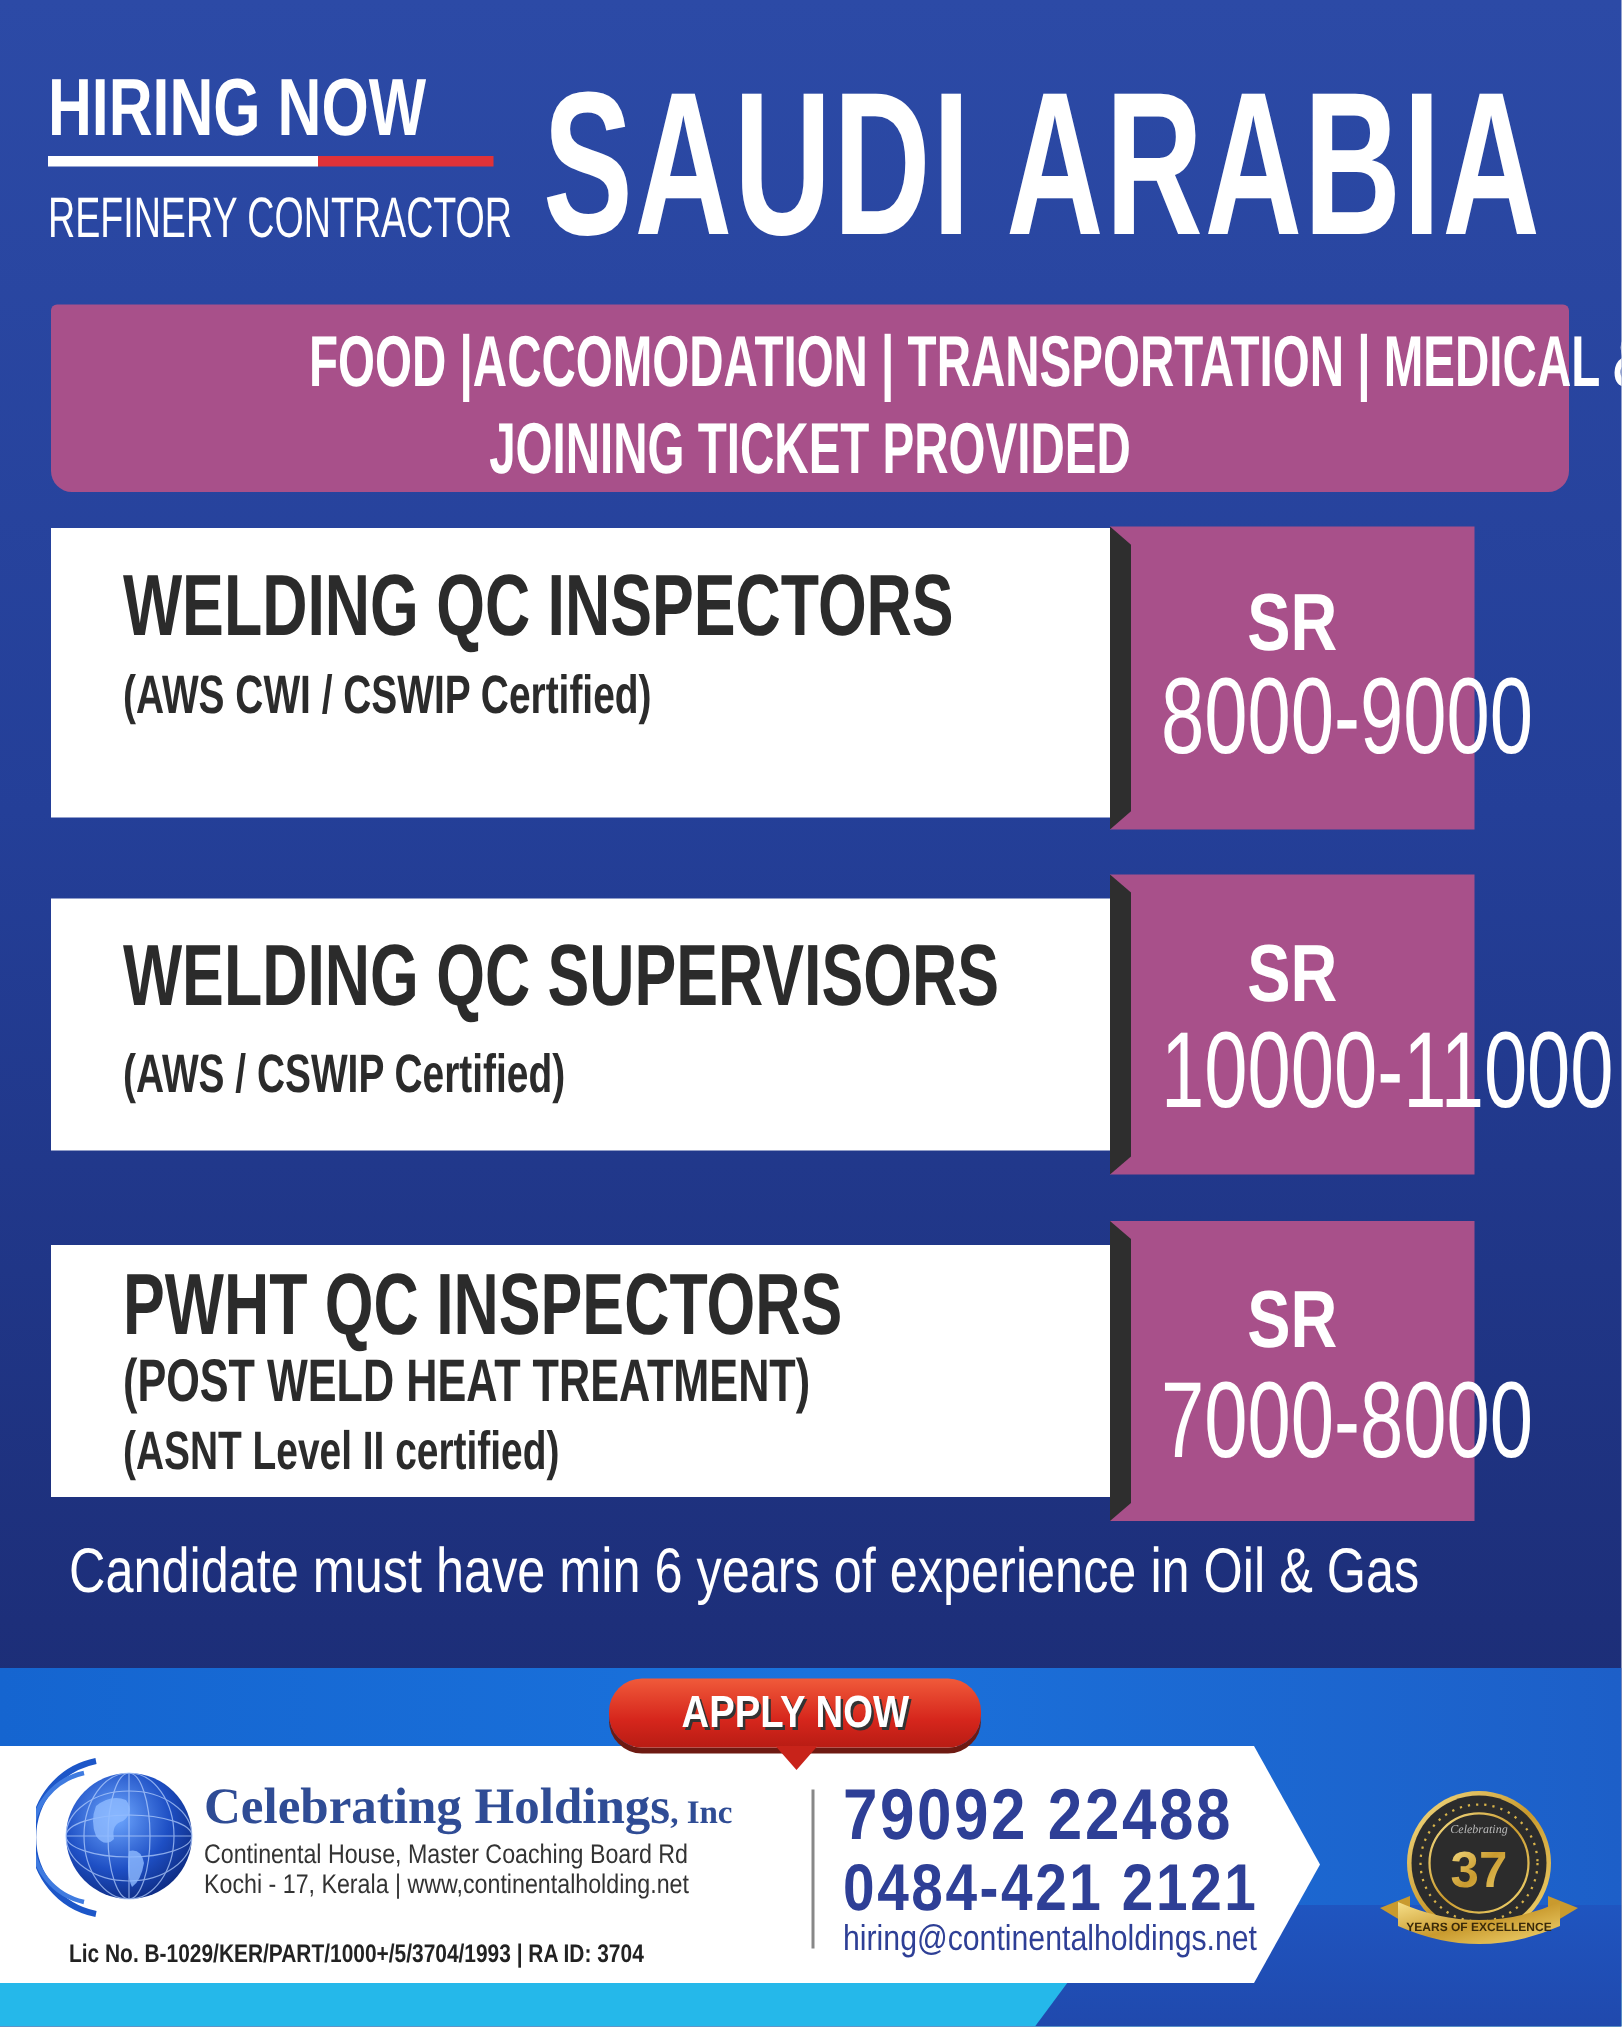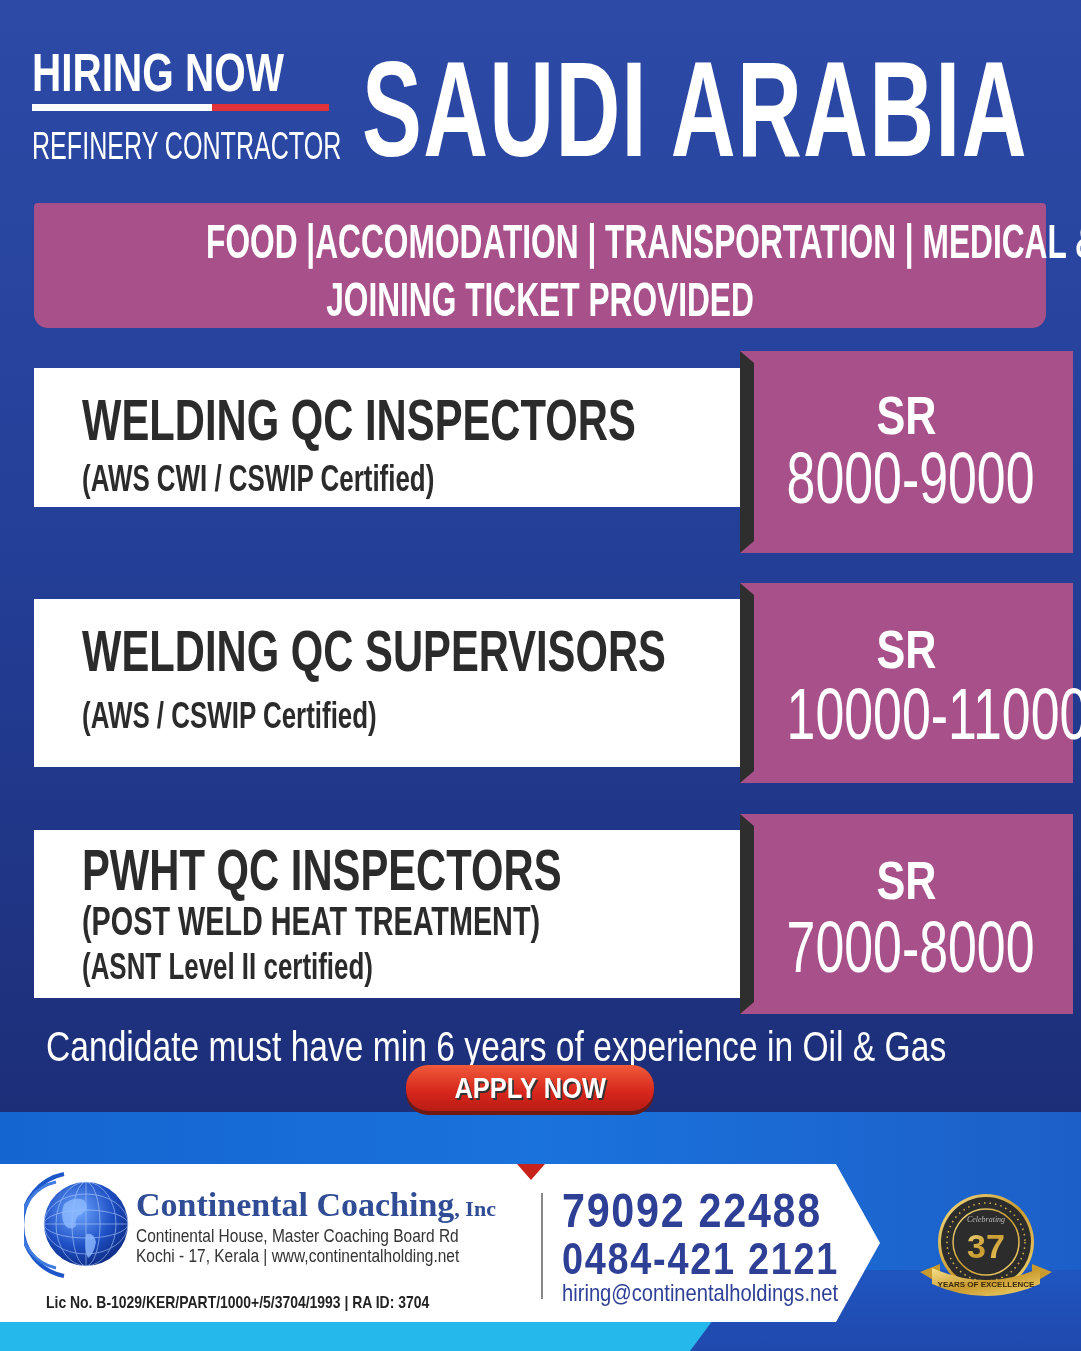--- a/index.html
+++ b/index.html
@@ -49,21 +49,21 @@
   }
   .job-title {
     position: absolute; left: 48px; color: #2b2b2b; font-weight: bold; font-size: 58px; line-height: 60px;
     transform: scaleX(0.72); transform-origin: left top; white-space: nowrap;
   }
   .job-sub {
     position: absolute; left: 48px; color: #2b2b2b; font-weight: bold; font-size: 36px; line-height: 38px;
     transform: scaleX(0.72); transform-origin: left top; white-space: nowrap;
   }
   .salary-box {
-    position: absolute; left: 740px; width: 333px; background: #a8508a; color: #fff; text-align: center;
+    position: absolute; left: 740px; width: 243px; background: #a8508a; color: #fff; text-align: center;
   }
   .salary-box .bevel {
     position: absolute; left: 0; top: 0; width: 14px; height: 100%;
     background: #2e2e2e;
     clip-path: polygon(0 0, 100% 6%, 100% 94%, 0 100%);
   }
   .salary-cur {
     position: absolute; left: 0; width: 100%; font-weight: bold; font-size: 54px; line-height: 56px;
     transform: scaleX(0.8); white-space: nowrap;
   }
@@ -88,21 +88,21 @@
   .footer-dark {
     position: absolute; left: 690px; top: 1270px; width: 391px; height: 81px;
     background: linear-gradient(180deg, #1f55c0, #2049ad);
     clip-path: polygon(60px 0, 100% 0, 100% 100%, 0 100%);
   }
   .footer-white {
     position: absolute; left: 0; top: 1164px; width: 880px; height: 158px; background: #fff;
     clip-path: polygon(0 0, 836px 0, 880px 79px, 836px 158px, 0 158px);
   }
   .apply-btn {
-    position: absolute; left: 406px; top: 1065px; width: 248px; height: 46px;
+    position: absolute; left: 406px; top: 1119px; width: 248px; height: 46px;
     background: linear-gradient(180deg, #f05a3a 0%, #d6261c 60%, #b81c14 100%);
     border-radius: 22px; box-shadow: 0 4px 0 #6e1a12;
     color: #fff; font-weight: bold; font-size: 30px; line-height: 46px; text-align: center;
   }
   .apply-btn span { display: inline-block; transform: scaleX(0.85); text-shadow: 2px 2px 0 #333; }
   .apply-tip {
     position: absolute; left: 517px; top: 1164px; width: 0; height: 0;
     border-left: 14px solid transparent; border-right: 14px solid transparent; border-top: 16px solid #c8231a;
   }
   .globe {
@@ -145,21 +145,21 @@
 <div class="underline-white"></div>
 <div class="underline-red"></div>
 <div class="refinery">REFINERY CONTRACTOR</div>
 <div class="country">SAUDI ARABIA</div>
 
 <div class="benefits">
   <div class="line l1">FOOD |ACCOMODATION | TRANSPORTATION | MEDICAL &amp;</div>
   <div class="line l2">JOINING TICKET PROVIDED</div>
 </div>
 
-<div class="job-card" style="top:368px;height:139px;">
+<div class="job-card" style="top:352px;height:193px;">
   <div class="job-title" style="top:22px;">WELDING QC INSPECTORS</div>
   <div class="job-sub" style="top:92px;">(AWS CWI / CSWIP Certified)</div>
 </div>
 <div class="salary-box" style="top:351px;height:202px;">
   <div class="bevel"></div>
   <div class="salary-cur" style="top:36px;">SR</div>
   <div class="salary-range" style="top:90px;">8000-9000</div>
 </div>
 
 <div class="job-card" style="top:599px;height:168px;">
@@ -212,21 +212,21 @@
     <ellipse cx="62" cy="56" rx="14" ry="42"></ellipse>
     <ellipse cx="62" cy="56" rx="30" ry="42"></ellipse>
     <line x1="20" y1="56" x2="104" y2="56"></line>
     <line x1="62" y1="14" x2="62" y2="98"></line>
   </g>
   <path d="M40 36 q10-8 20-4 q6 8-2 14 q-8 2-6 12 q-6 6-12-2 q-4-10 0-20z" fill="#8fbaff" opacity="0.8"></path>
   <path d="M62 66 q8-2 10 8 q-2 12-8 16 q-4-8-2-24z" fill="#8fbaff" opacity="0.8"></path>
 </svg>
 
 <div class="company-name">
-  <span>Continental Coaching</span><span class="inc">, Inc</span>
+  <span>Celebrating Holdings</span><span class="inc">, Inc</span>
 </div>
 <div class="address">
   <div>Continental House, Master Coaching Board Rd</div>
   <div>Kochi - 17, Kerala | www,continentalholding.net</div>
 </div>
 <div class="license">Lic No. B-1029/KER/PART/1000+/5/3704/1993  | RA ID: 3704</div>
 
 <div class="divider"></div>
 
 <div class="phone1">79092 22488</div>

